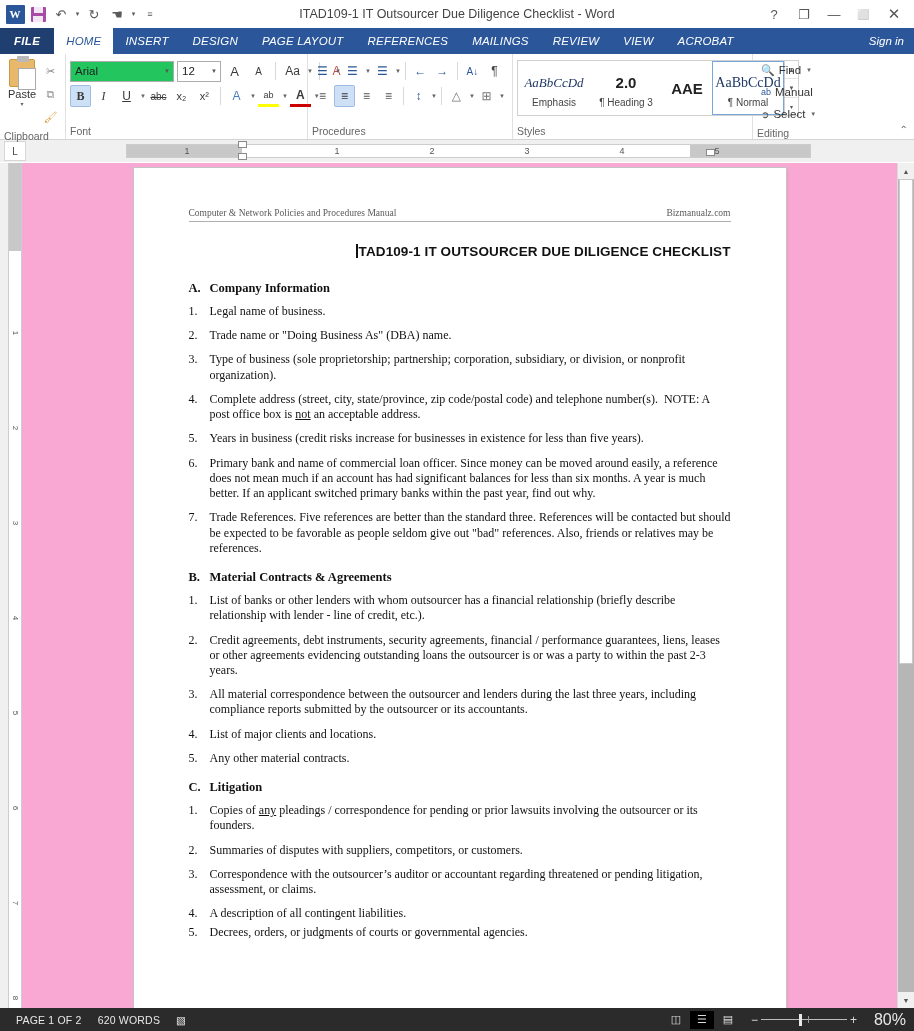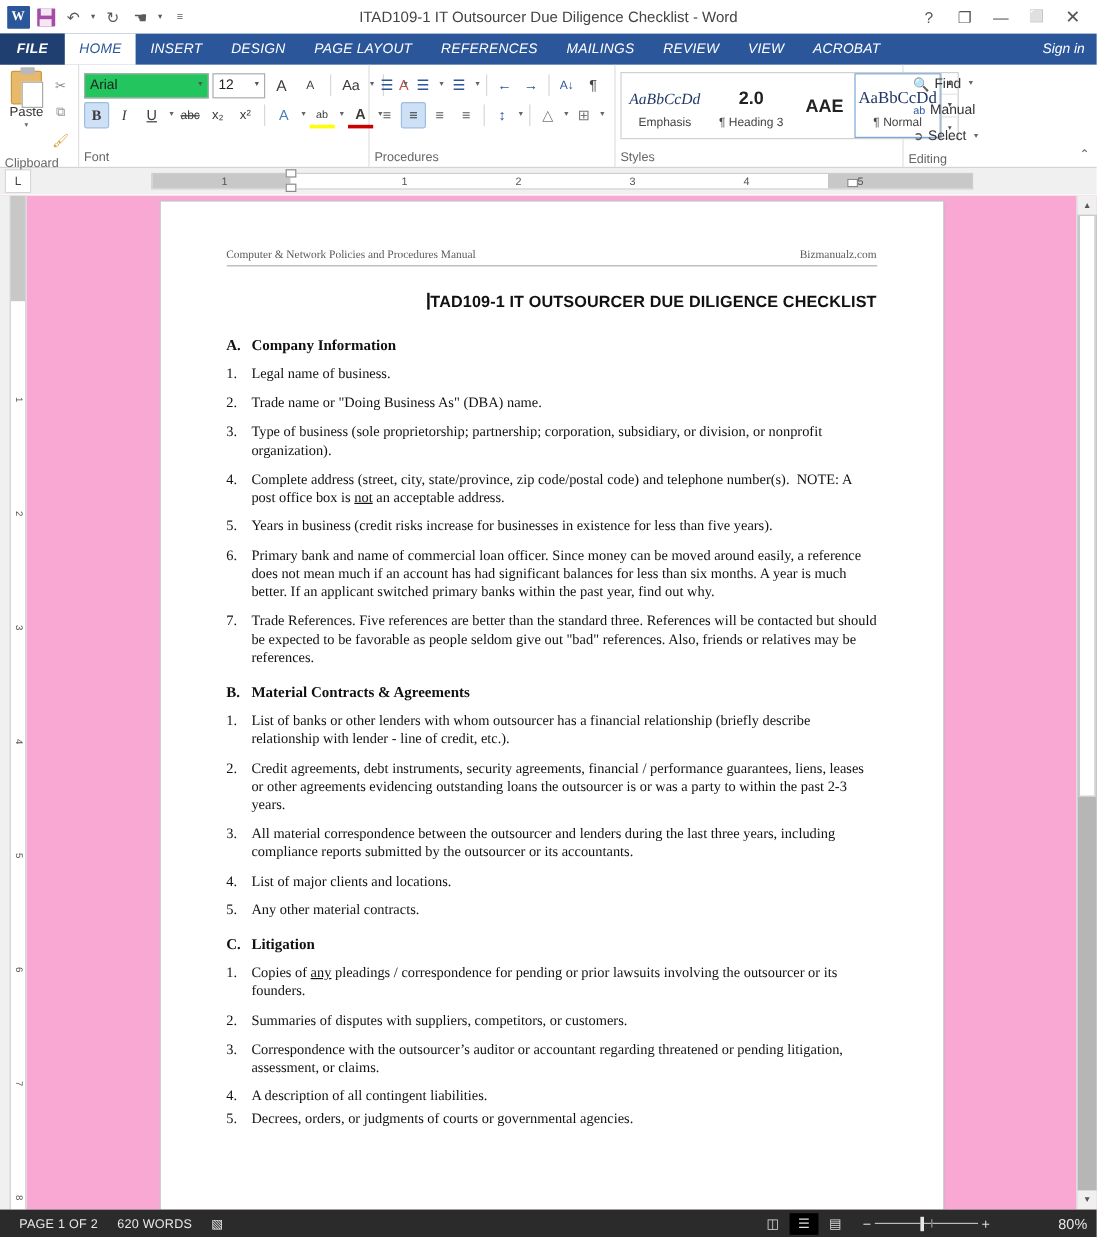--- a/index.html
+++ b/index.html
@@ -271,21 +271,21 @@
   }
   .view-btn.active { background: #000; }
   .zoom-slider {
     display: flex; align-items: center; gap: 0; margin: 0 6px; width: 112px;
     position: relative;
   }
   .zs-line { flex: 1; height: 1px; background: #bbb; }
   .zs-handle { width: 3px; height: 12px; background: #e8e8e8; }
   .zs-mid { width: 1px; height: 7px; background: #999; }
   .zs-sign { font-size: 12px; color: #ddd; padding: 0 3px; }
-  .zoom-pct { font-size: 12px; color: #e8e8e8; padding-left: 6px; min-width: 28px; margin-left: 40px; }
+  .zoom-pct { font-size: 16px; color: #e8e8e8; padding-left: 6px; min-width: 28px; }
 </style>
 </head>
 <body>
 
 <div class="titlebar">
   <div class="qat">
     <div class="qat-btn">
       <div class="word-logo">W</div>
     </div>
     <div class="qat-btn">

